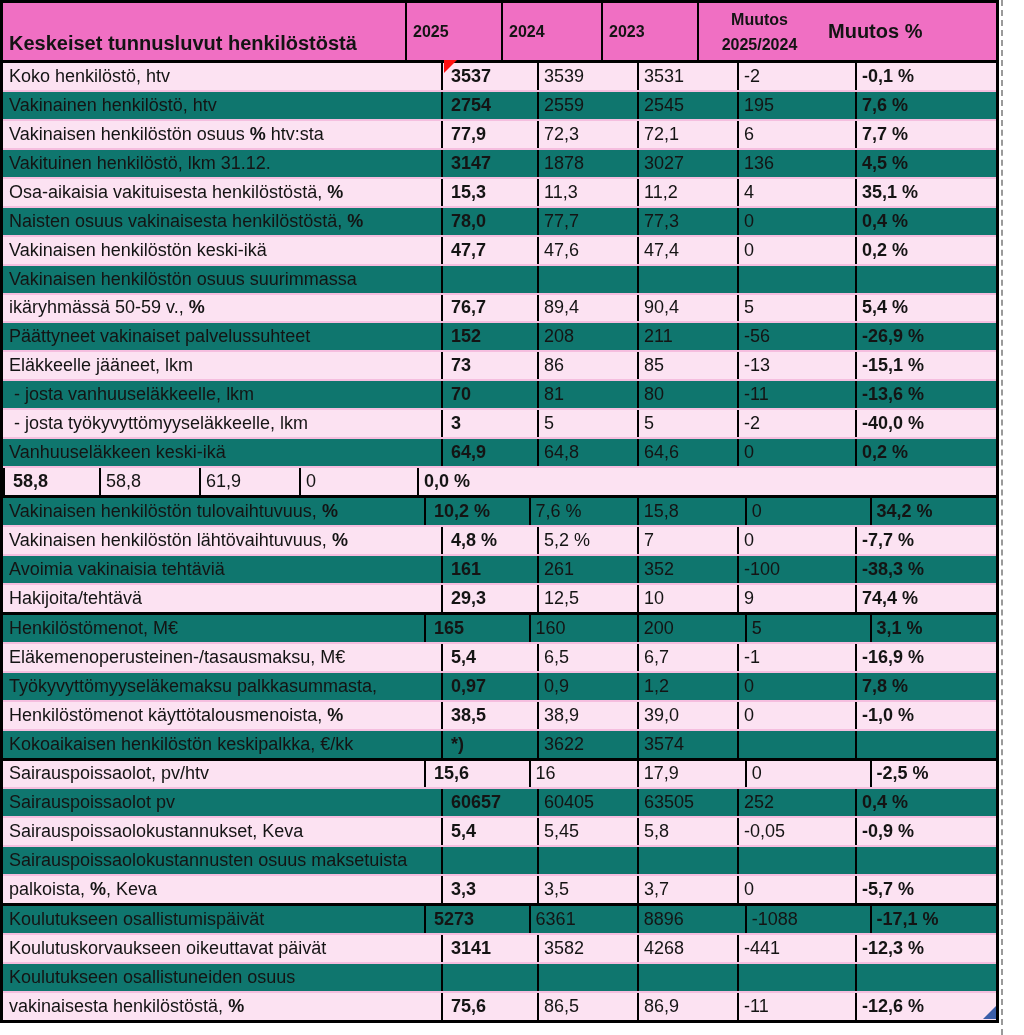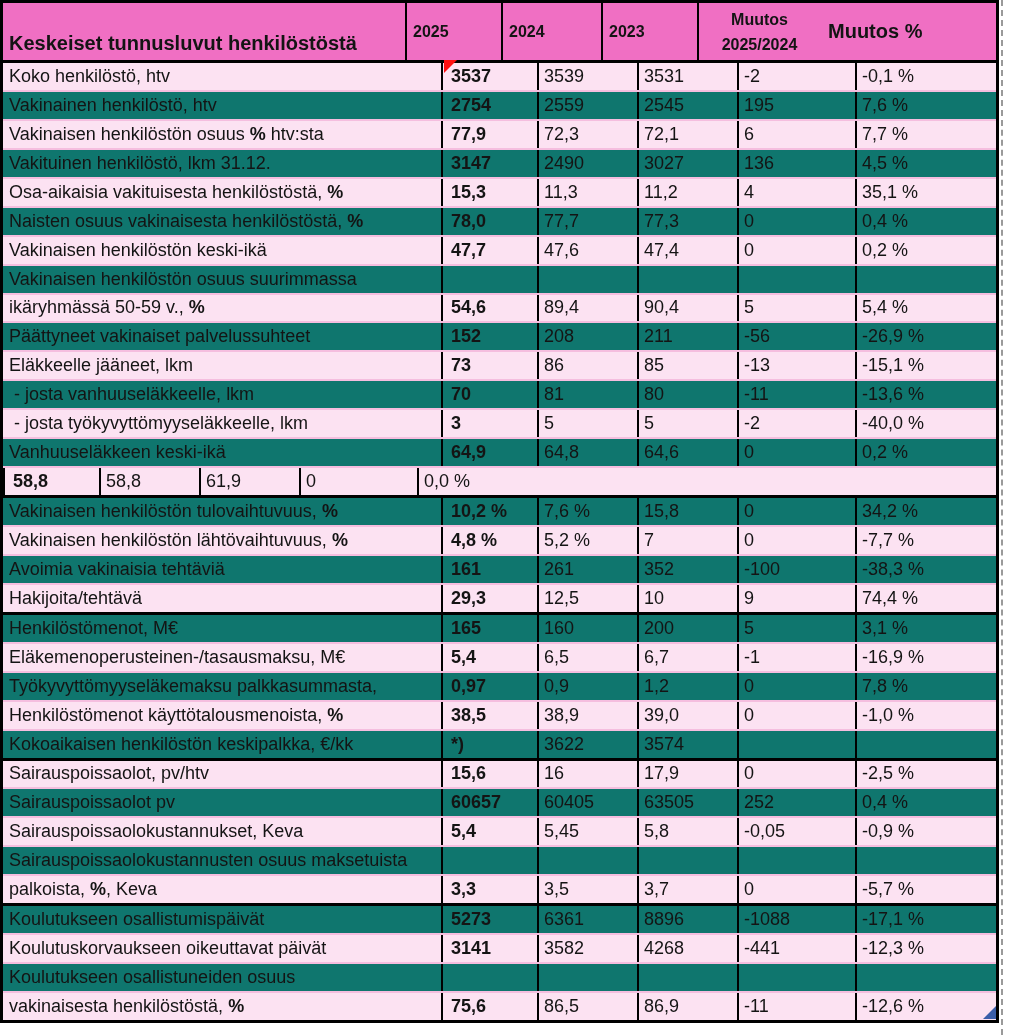--- a/index.html
+++ b/index.html
@@ -3,31 +3,31 @@
 <meta charset="utf-8">
 <style>
   html,body{margin:0;padding:0;background:#fff;}
   .stage{position:relative;width:1024px;height:1035px;background:#fff;overflow:hidden;
          font-family:"Liberation Sans",sans-serif;color:#141414;}
   .tbl{position:absolute;left:0;top:0;width:999px;height:1023px;border:3px solid #000;
        box-sizing:border-box;display:flex;flex-direction:column;background:#fff;}
   .hrow{height:57px;flex:0 0 57px;background:#F06FC3;display:flex;box-sizing:border-box;}
   .row{flex:1 1 0;display:flex;box-sizing:border-box;border-top:2px solid #F5BEDF;}
   .row.first{border-top:3px solid #000;}
-  .row.section{border-top:3px solid #000;}
+  .row.section{border-top:3px solid #000;gap:15px;}
   .row.pink{background:#FCE2F2;}
   .row.white{background:#0f766e;}
   .cell{box-sizing:border-box;display:flex;align-items:center;overflow:hidden;}
   .c-label{width:438px;padding-left:6px;font-size:18px;white-space:pre;}
   .c-v{border-left:2px solid #000;padding-left:5px;font-size:18px;}
   .c-2025{width:96px;font-weight:bold;padding-left:8px;}
   .c-2024{width:100px;}
   .c-2023{width:100px;}
   .c-mu{width:118px;}
-  .c-mp{width:136px;}
+  .c-mp{width:136px;font-weight:bold;}
   
   .h-label{width:402px;display:flex;align-items:flex-end;padding:4px 0 5px 6px;
            font-size:20px;font-weight:bold;box-sizing:border-box;}
   .h-year{border-left:2px solid #000;box-sizing:border-box;display:flex;align-items:center;
           padding-left:6px;font-size:16px;font-weight:bold;}
   .h-2025{width:96px;}.h-2024{width:100px;}.h-2023{width:96px;text-align:center;}
   .h-mu{width:118px;border-left:2px solid #000;box-sizing:border-box;display:flex;
         flex-direction:column;justify-content:center;padding-left:5px;
         font-size:16px;font-weight:bold;line-height:25px;align-items:center;}
   .h-mp{width:141px;display:flex;align-items:center;padding-left:4px;
@@ -80,21 +80,21 @@
           <div class="cell c-label label">Vakinaisen henkilöstön osuus <b>%</b> htv:sta</div>
           <div class="cell c-v c-2025">77,9</div>
           <div class="cell c-v c-2024">72,3</div>
           <div class="cell c-v c-2023">72,1</div>
           <div class="cell c-v c-mu">6</div>
           <div class="cell c-v c-mp">7,7 %</div>
         </div>
         <div class="row white">
           <div class="cell c-label label">Vakituinen henkilöstö, lkm 31.12.</div>
           <div class="cell c-v c-2025">3147</div>
-          <div class="cell c-v c-2024">2490</div>
+          <div class="cell c-v c-2024">1878</div>
           <div class="cell c-v c-2023">3027</div>
           <div class="cell c-v c-mu">136</div>
           <div class="cell c-v c-mp">4,5 %</div>
         </div>
         <div class="row pink">
           <div class="cell c-label label">Osa-aikaisia vakituisesta henkilöstöstä, <b>%</b></div>
           <div class="cell c-v c-2025">15,3</div>
           <div class="cell c-v c-2024">11,3</div>
           <div class="cell c-v c-2023">11,2</div>
           <div class="cell c-v c-mu">4</div>
@@ -119,21 +119,21 @@
         <div class="row white">
           <div class="cell c-label label">Vakinaisen henkilöstön osuus suurimmassa</div>
           <div class="cell c-v c-2025"></div>
           <div class="cell c-v c-2024"></div>
           <div class="cell c-v c-2023"></div>
           <div class="cell c-v c-mu"></div>
           <div class="cell c-v c-mp"></div>
         </div>
         <div class="row pink">
           <div class="cell c-label label">ikäryhmässä 50-59 v., <b>%</b></div>
-          <div class="cell c-v c-2025">54,6</div>
+          <div class="cell c-v c-2025">76,7</div>
           <div class="cell c-v c-2024">89,4</div>
           <div class="cell c-v c-2023">90,4</div>
           <div class="cell c-v c-mu">5</div>
           <div class="cell c-v c-mp">5,4 %</div>
         </div>
         <div class="row white">
           <div class="cell c-label label">Päättyneet vakinaiset palvelussuhteet</div>
           <div class="cell c-v c-2025">152</div>
           <div class="cell c-v c-2024">208</div>
           <div class="cell c-v c-2023">211</div>

